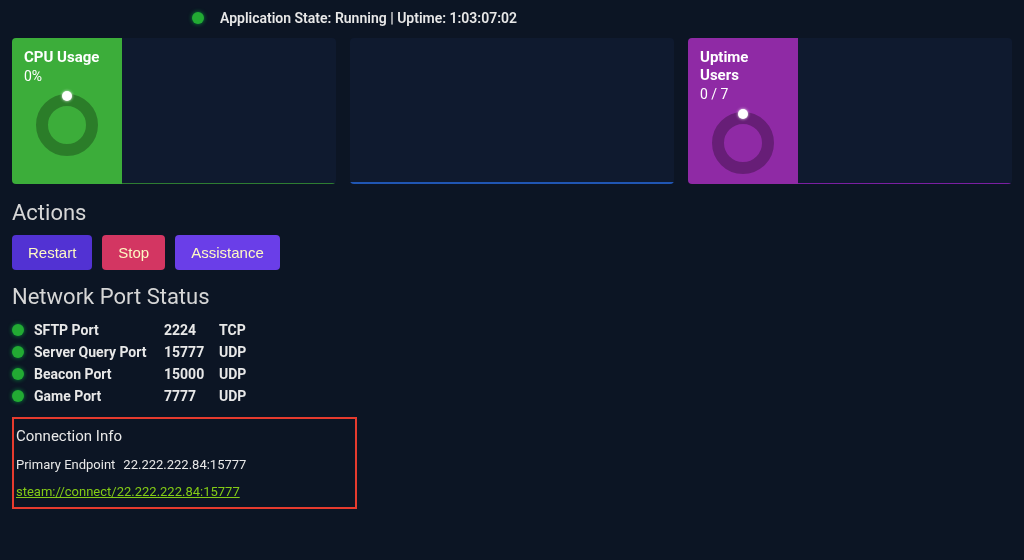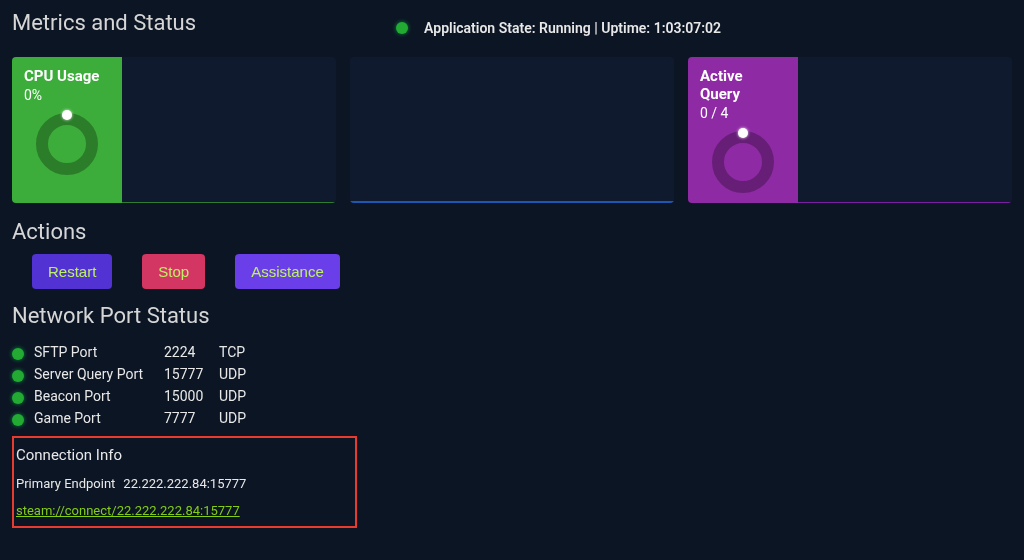--- a/index.html
+++ b/index.html
@@ -50,44 +50,43 @@
     content:""; position:absolute; inset:0; border-radius:50%;
     border:12px solid rgba(0,0,0,0.28);
   }
   .donut .knob {
     position:absolute; width:10px; height:10px; border-radius:50%;
     background:#fff; top:-3px; left:50%; transform:translateX(-50%);
     box-shadow:0 0 3px rgba(255,255,255,0.9);
   }
   .actions-row { display:flex; gap:10px; margin: 8px 0 14px; }
   .btn {
-    border:none; color:#bef264; padding:9px 16px; border-radius:4px;
-    font-size:15px; cursor:pointer;margin-left:20px;
+    border:none; color:#fef9c3; padding:9px 16px; border-radius:4px;
+    font-size:15px; cursor:pointer;
   }
   .btn-restart { background:#5232d3; }
   .btn-stop { background:#d33662; }
   .btn-assist { background:#6a3ee8; }
   .ports { margin-top:4px; }
-  .port-row { display:flex; align-items:flex-end; gap:10px; font-size:14px; height:22px; }
+  .port-row { display:flex; align-items:center; gap:10px; font-size:14px; height:22px;font-weight:bold; }
   .port-name { width:120px; }
   .port-num { width:45px; }
   .port-proto { width:40px; }
   .conn-box {
     border:2px solid #e63b2e; padding:8px 2px; margin-top:10px;
     width:345px;
   }
   .conn-title { font-size:15px; margin-bottom:10px; }
   .conn-row { font-size:13px; display:flex; gap:8px; margin-top:12px; }
   .conn-link { color:#84cc16; }
 </style>
 </head>
 <body>
 
 <div class="top-row">
-  <div class="section-title">Metrics and Status</div>
   <div class="app-state">
     <span class="status-dot"></span>
     <span>
       <span>Application State:</span>
       <span>Running</span>
       <span>| Uptime:</span>
       <span>1:03:07:02</span>
     </span>
   </div>
 </div>
@@ -101,22 +100,22 @@
           <div class="knob"></div>
         </div>
     </div>
     <div class="card-right"></div>
   </div>
   <div class="card-wrap card-mem">
     <div class="card-right"></div>
   </div>
   <div class="card-wrap card-usr">
     <div class="card-left">
-      <div class="label">Active Query</div>
-      <div class="value">0 / 4</div>
+      <div class="label">Uptime Users</div>
+      <div class="value">0 / 7</div>
       <div class="donut">
           <div class="knob"></div>
         </div>
     </div>
     <div class="card-right"></div>
   </div>
 </div>
 
 <div class="section-title">Actions</div>
 <div class="actions-row">

